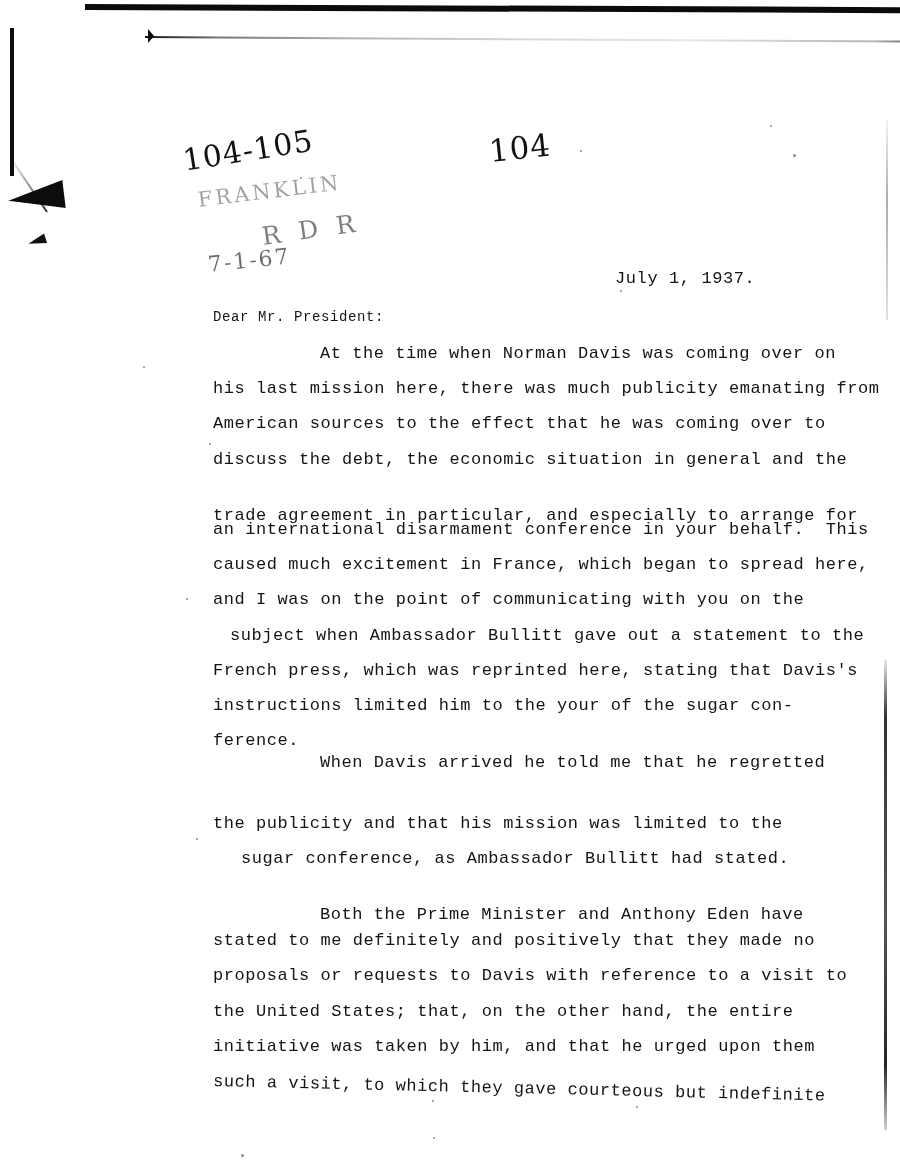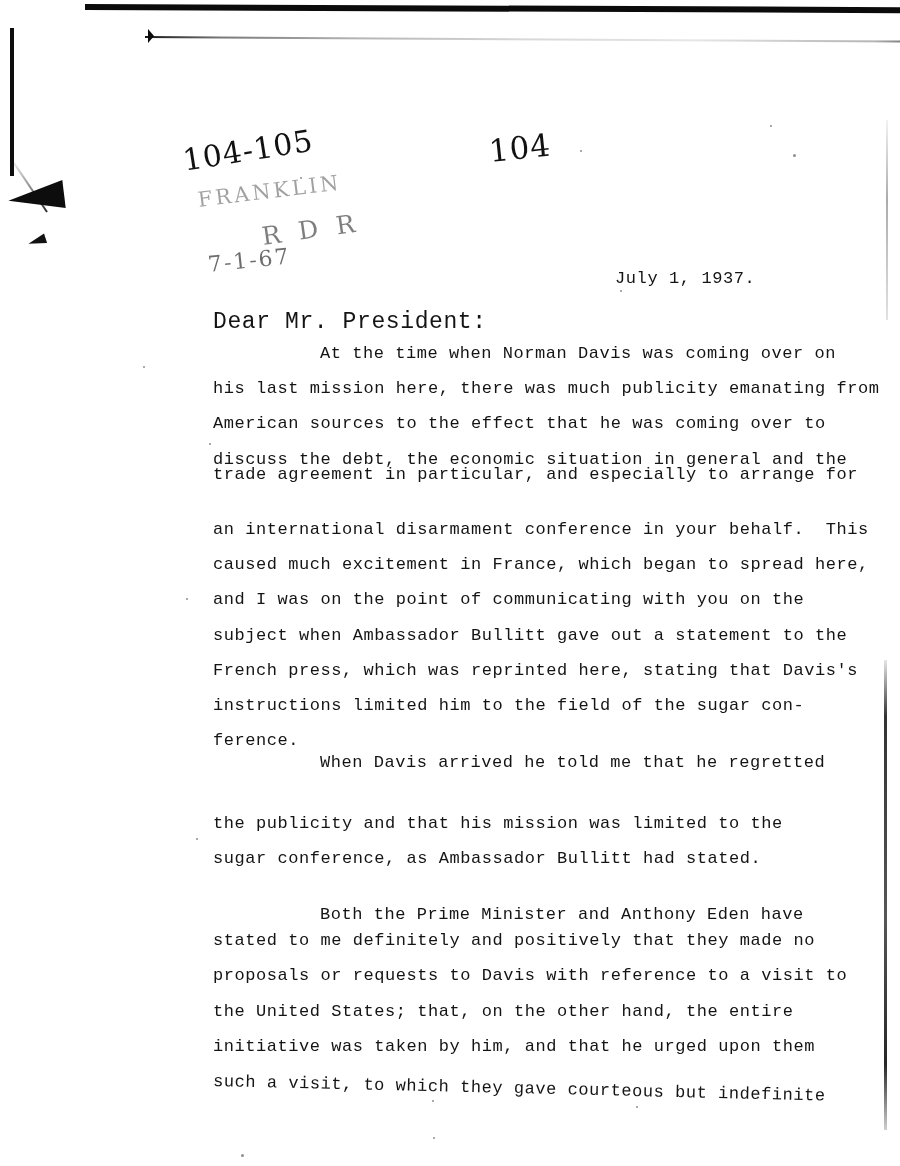--- a/index.html
+++ b/index.html
@@ -184,21 +184,21 @@
     font-size: 17px;
     letter-spacing: 0.6px;
     white-space: nowrap;
     text-align: center;
   }
 
   #salutation {
     position: absolute;
     left: 213px;
     top: 309px;
-    font-size: 23px;
+    font-size: 14px;
     letter-spacing: 0.6px;
     white-space: nowrap;
   }
 
   #body-lines {
     position: absolute;
     left: 0;
     top: 0;
     width: 900px;
   }
@@ -248,31 +248,31 @@
 
   <div id="letter-date">July 1, 1937.</div>
 
   <div id="salutation">Dear Mr. President:</div>
 
   <div id="body-lines">
       <div class="body-line indent" style="top: 344px;">At the time when Norman Davis was coming over on</div>
       <div class="body-line" style="top: 379.2px;">his last mission here, there was much publicity emanating from</div>
       <div class="body-line" style="top: 414.4px;">American sources to the effect that he was coming over to</div>
       <div class="body-line" style="top: 449.6px;">discuss the debt, the economic situation in general and the</div>
-      <div class="body-line" style="top: 465px;">trade agreement in particular, and especially to arrange for</div>
+      <div class="body-line" style="top: 506px;">trade agreement in particular, and especially to arrange for</div>
       <div class="body-line" style="top: 520px;">an international disarmament conference in your behalf.  This</div>
       <div class="body-line" style="top: 555.2px;">caused much excitement in France, which began to spread here,</div>
       <div class="body-line" style="top: 590.4px;">and I was on the point of communicating with you on the</div>
-      <div class="body-line" style="top: 625.6px;">subject when Ambassador Bullitt gave out a statement to the</div>
+      <div class="body-line" style="top: 625.6px; margin-left: 17px;">subject when Ambassador Bullitt gave out a statement to the</div>
       <div class="body-line" style="top: 660.8px;">French press, which was reprinted here, stating that Davis's</div>
-      <div class="body-line" style="top: 696px;">instructions limited him to the field of the sugar con-</div>
+      <div class="body-line" style="top: 696px;">instructions limited him to the your of the sugar con-</div>
       <div class="body-line" style="top: 731.2px;">ference.</div>
       <div class="body-line indent" style="top: 753px;">When Davis arrived he told me that he regretted</div>
       <div class="body-line" style="top: 813.6px;">the publicity and that his mission was limited to the</div>
-      <div class="body-line" style="top: 848.8px;">sugar conference, as Ambassador Bullitt had stated.</div>
+      <div class="body-line" style="top: 848.8px; margin-left: 28px;">sugar conference, as Ambassador Bullitt had stated.</div>
       <div class="body-line indent" style="top: 905px;">Both the Prime Minister and Anthony Eden have</div>
       <div class="body-line" style="top: 931.2px;">stated to me definitely and positively that they made no</div>
       <div class="body-line" style="top: 966.4px;">proposals or requests to Davis with reference to a visit to</div>
       <div class="body-line" style="top: 1001.6px; font-family: Liberation Mono, monospace;">the United States; that, on the other hand, the entire</div>
       <div class="body-line" style="top: 1036.8px;">initiative was taken by him, and that he urged upon them</div>
       <div class="body-line" style="top: 1072px; transform-origin: left center; transform: rotate(1.35deg);">such a visit, to which they gave courteous but indefinite</div>
     </div>
 
   <div class="speck" style="left:300px;top:177px;width:2px;height:2px;"></div>
   <div class="speck" style="left:580px;top:150px;width:2px;height:2px;"></div>

